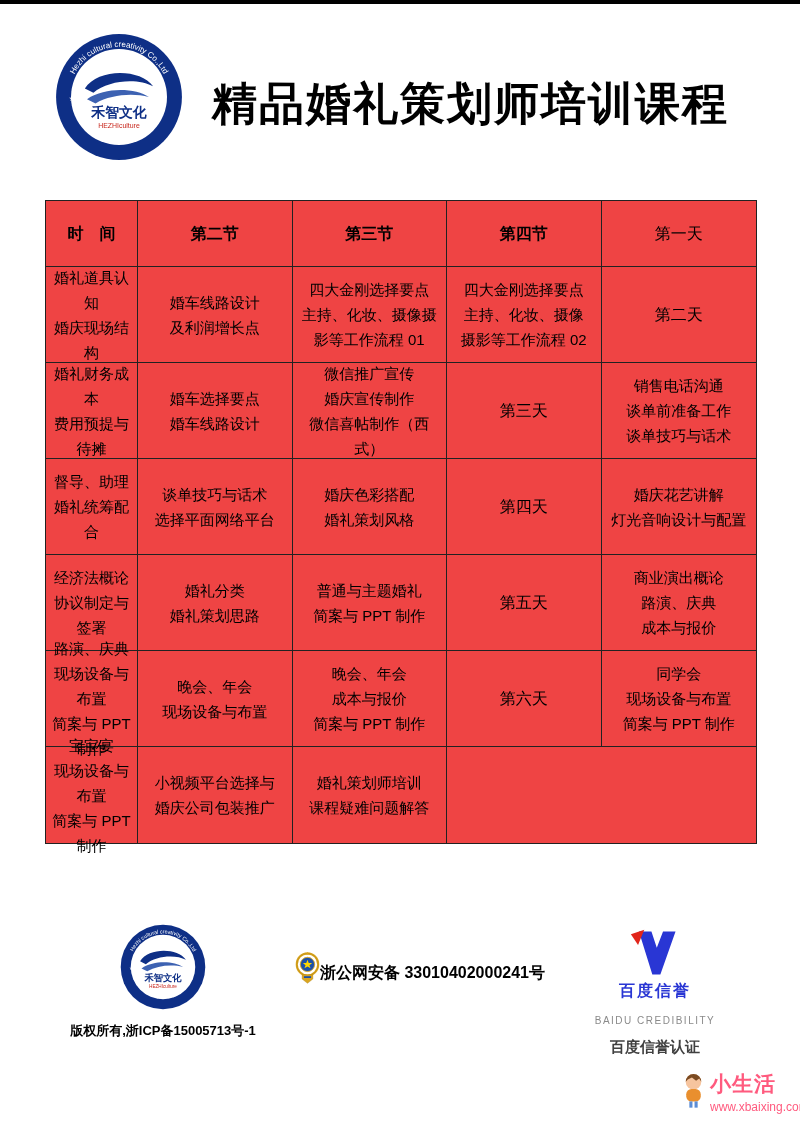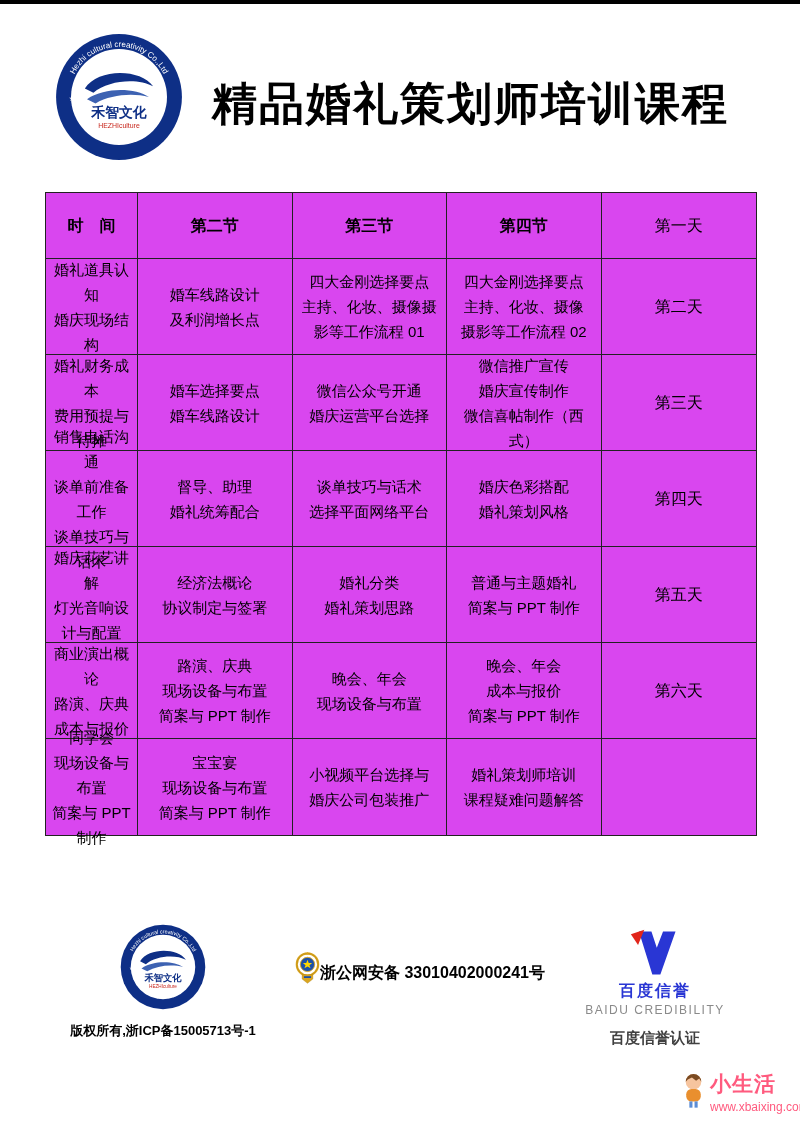--- a/index.html
+++ b/index.html
@@ -14,24 +14,24 @@
   
   .header-logo { position:absolute; left:55px; top:33px; width:128px; height:128px; }
   .page-title {
     position:absolute; left:183px; top:74px; width:575px;
     font-size:45px; font-weight:bold; letter-spacing:2px; text-align:center;
     color:#000; font-family:"Liberation Sans", sans-serif; white-space:nowrap;
   }
 
   
   .course-table {
-    position:absolute; left:45px; top:192px; width:712px;
+    position:absolute; left:45px; top:200px; width:712px;
     display:grid; grid-template-columns:92px repeat(4, 1fr);
     grid-template-rows:66px repeat(6, 96px);
-    border:1px solid #222; background:#d946ef;
+    border:1px solid #222; background:#ef4444;
   }
   .cell {
     border-right:1px solid #222; border-bottom:1px solid #222;
     display:flex; flex-direction:column; align-items:center; justify-content:center;
     text-align:center; font-size:15px; line-height:25px; padding:4px 2px; color:#000;
   }
   .cell:nth-child(5n) { border-right:none; }
   .cell:nth-child(n+31) { border-bottom:none; }
   .cell.head { font-weight:bold; font-size:16px; }
   .cell.time { font-size:16px; }
@@ -41,21 +41,21 @@
   .footer-logo { width:86px; height:86px; }
   .copyright { margin-top:12px; font-size:13px; font-weight:bold; white-space:nowrap; }
 
   .footer-center { position:absolute; left:295px; top:926px; width:250px; display:flex; flex-direction:row; align-items:center; }
   .police-badge { width:66px; height:84px; }
   .police-text { margin-top:10px; font-size:16px; font-weight:bold; white-space:nowrap; }
 
   .footer-right { position:absolute; left:565px; top:928px; width:180px; display:flex; flex-direction:column; align-items:center; }
   .baidu-logo { width:54px; height:50px; }
   .baidu-title { margin-top:3px; font-size:16px; font-weight:bold; color:#2936d4; letter-spacing:2px; }
-  .baidu-sub { font-size:12px; color:#8a8a8a; letter-spacing:1.5px; margin-top:1px; }
+  .baidu-sub { font-size:10px; color:#8a8a8a; letter-spacing:1.5px; margin-top:13px; }
   .baidu-cert { margin-top:12px; font-size:15px; font-weight:bold; color:#404040; }
 
   
   .watermark { position:absolute; left:680px; top:1070px; display:flex; align-items:flex-start; }
   .wm-icon { width:27px; height:36px; margin-right:3px; margin-top:2px; }
   .wm-texts { display:flex; flex-direction:column; }
   .wm-title { font-size:21px; font-weight:bold; color:#ff5a7e; letter-spacing:1px; }
   .wm-url { font-size:12px; color:#ff5a7e; margin-top:2px; }
 </style>
 </head>
@@ -114,24 +114,20 @@
       <div class="cell time">第二天</div>
       <div class="cell body">
         <div class="line">婚礼财务成本</div>
         <div class="line">费用预提与待摊</div>
       </div>
       <div class="cell body">
         <div class="line">婚车选择要点</div>
         <div class="line">婚车线路设计</div>
       </div>
       <div class="cell body">
-        <div class="line">微信公众号开通</div>
-        <div class="line">婚庆运营平台选择</div>
-      </div>
-      <div class="cell body">
         <div class="line">微信推广宣传</div>
         <div class="line">婚庆宣传制作</div>
         <div class="line">微信喜帖制作（西式）</div>
       </div>
       <div class="cell time">第三天</div>
       <div class="cell body">
         <div class="line">销售电话沟通</div>
         <div class="line">谈单前准备工作</div>
         <div class="line">谈单技巧与话术</div>
       </div>

